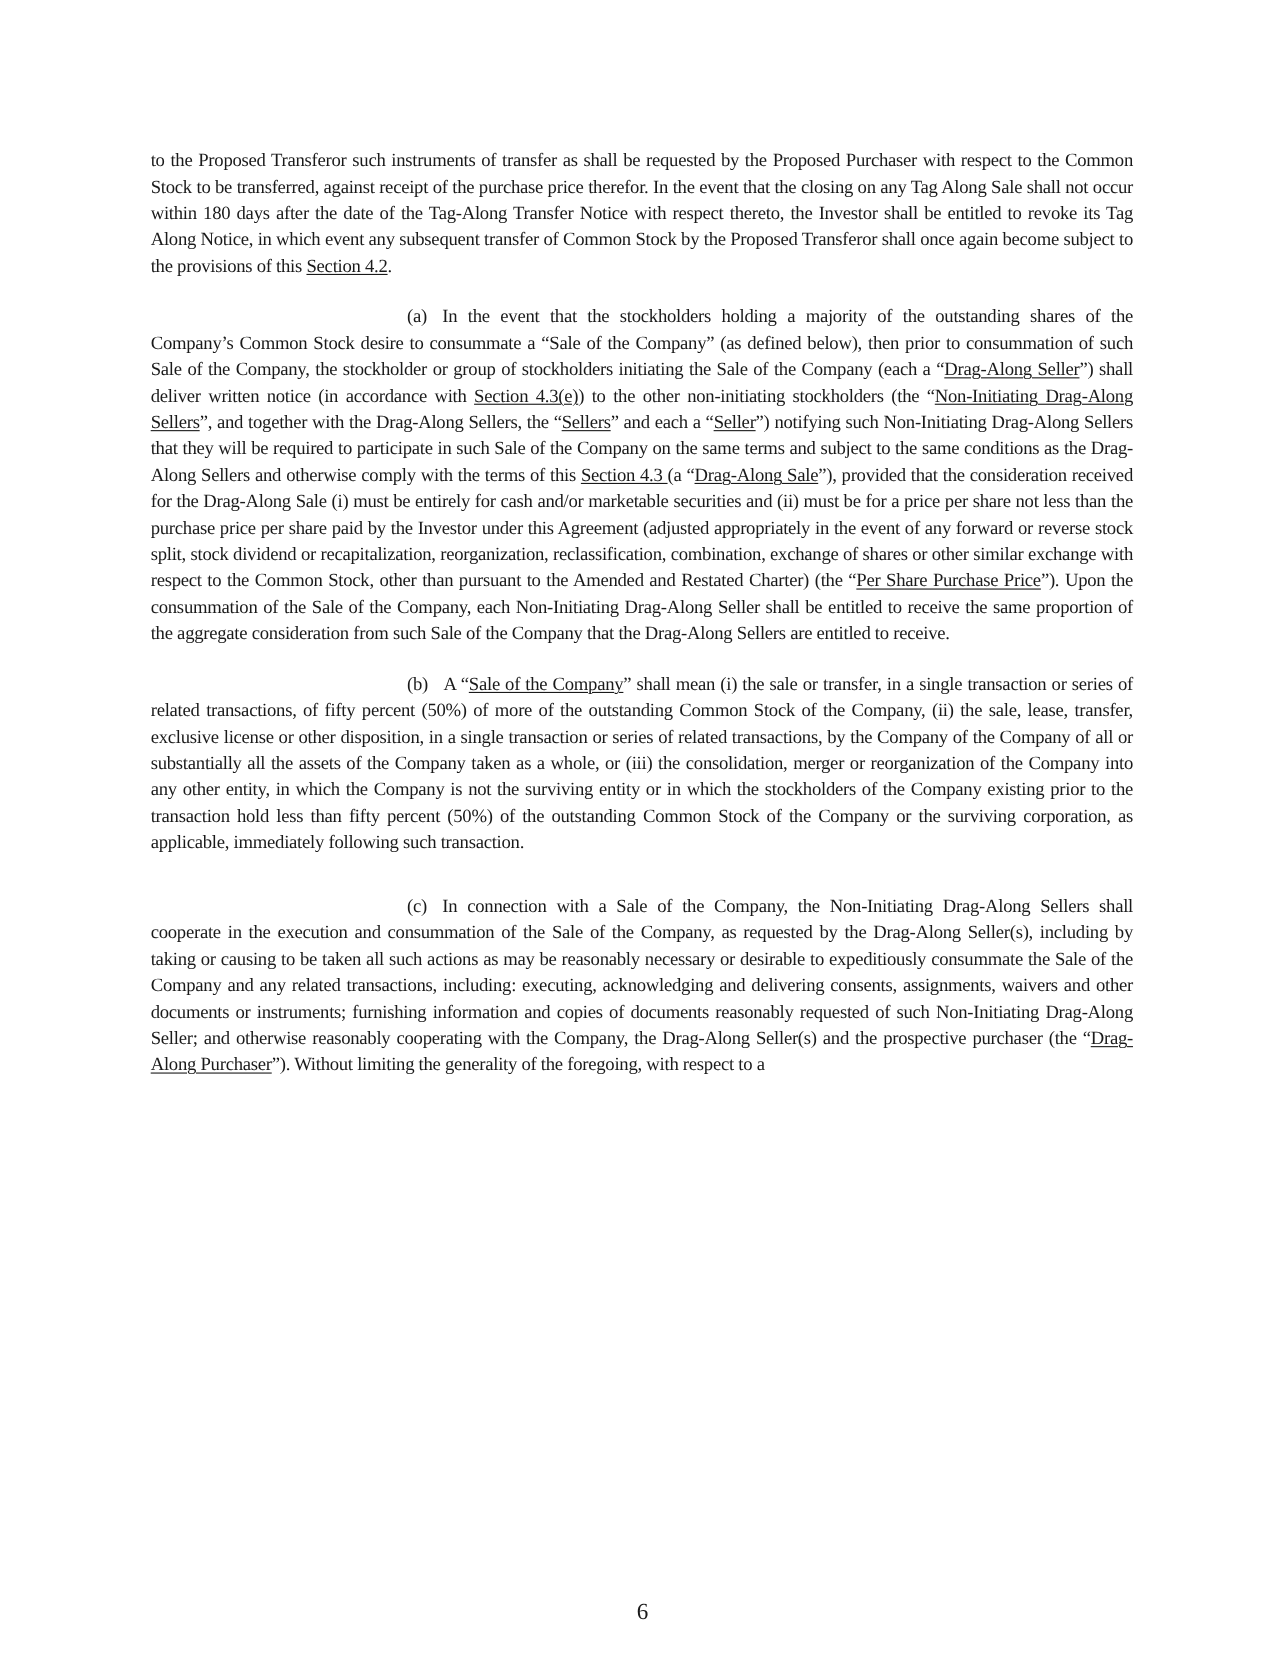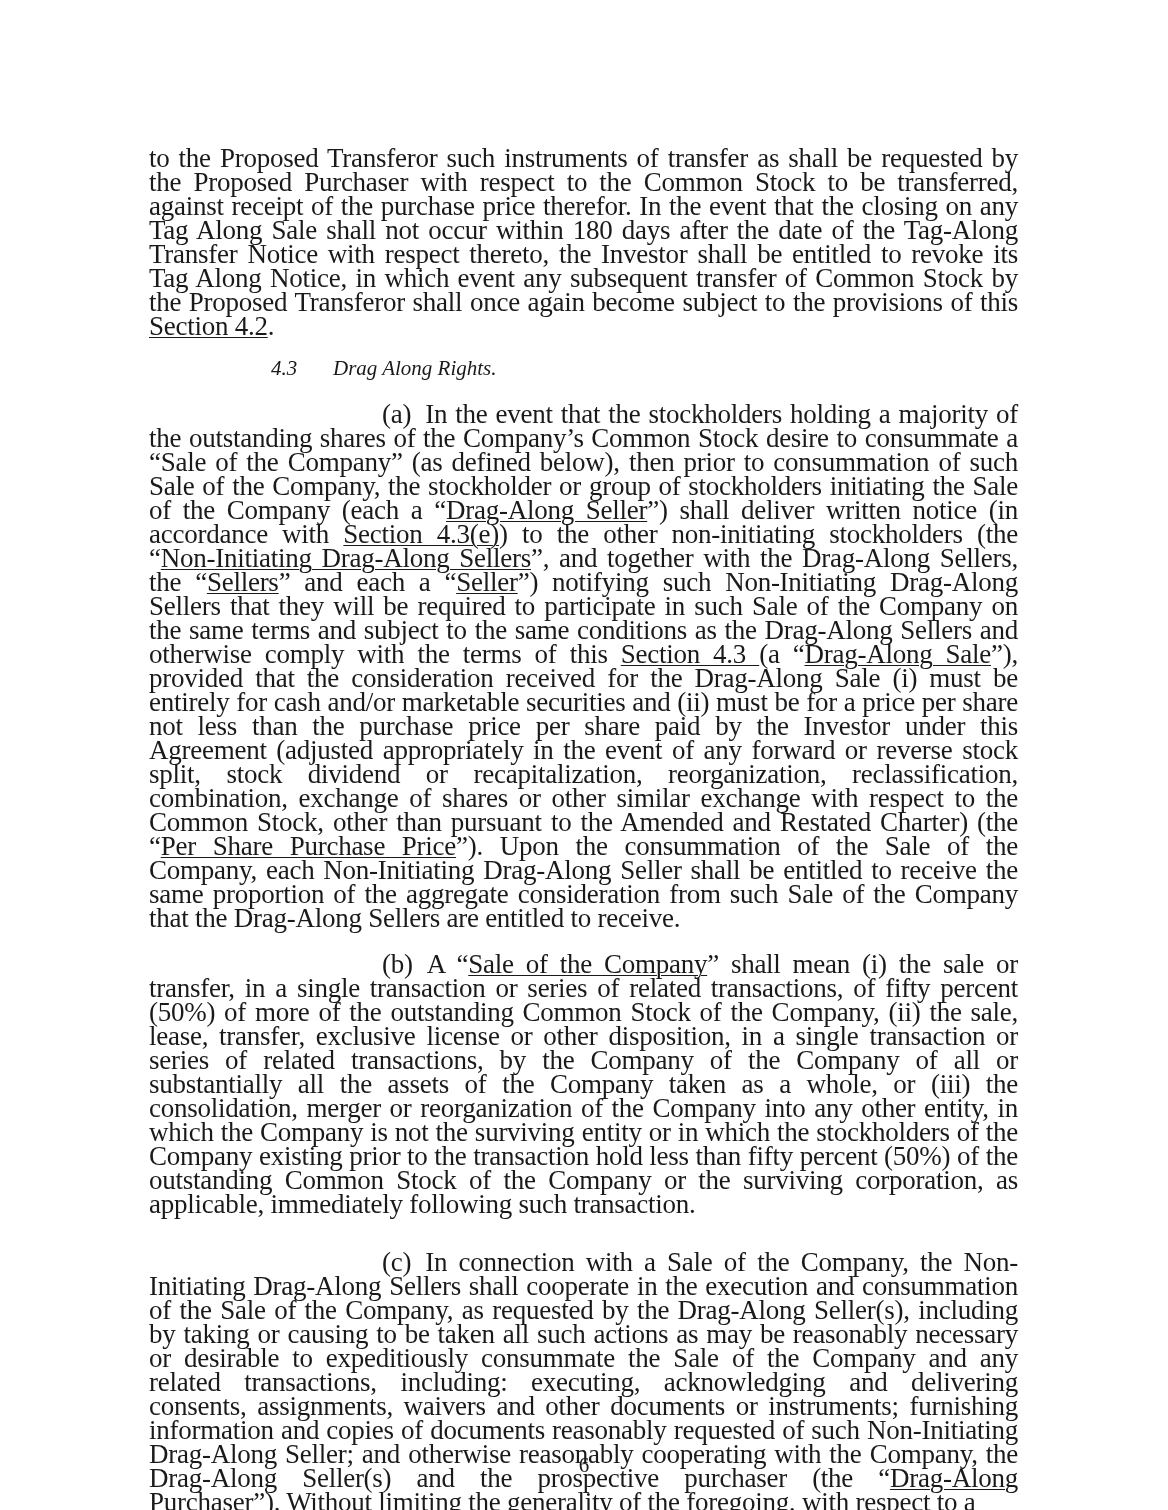--- a/index.html
+++ b/index.html
@@ -15,24 +15,24 @@
       font-family: "Liberation Serif", "DejaVu Serif", serif;
       color: #1a1a1a;
     }
     .page {
       position: absolute;
       left: 137px;
       top: 134px;
       width: 893px;
     }
     .para {
-      font-size: 27px;
+      font-size: 17px;
       line-height: 24px;
       text-align: justify;
-      margin: 12px;
+      margin: 0;
       letter-spacing: -0.25px;
       word-spacing: 0px;
     }
     .para-first {
       margin-bottom: 0;
     }
     .section-heading {
       font-style: italic;
       font-size: 21px;
       line-height: 24px;
@@ -69,23 +69,20 @@
       line-height: 24px;
     }
   </style>
 </head>
 <body>
 
 <div class="page">
 
   <p class="para para-first"><span>to the Proposed Transferor such instruments of transfer as shall be requested by the Proposed Purchaser with respect to the Common Stock to be transferred, against receipt of the purchase price therefor.  In the event that the closing on any Tag Along Sale shall not occur within 180 days after the date of the Tag-Along Transfer Notice with respect thereto, the Investor shall be entitled to revoke its Tag Along Notice, in which event any subsequent transfer of Common Stock by the Proposed Transferor shall once again become subject to the provisions of this </span><span class="u">Section 4.2</span><span>.</span></p>
 
-  <div class="section-heading">
-    <span class="num">4.3</span><span>Drag Along Rights.</span>
-  </div>
 
   <p class="para sub"><span class="marker">(a)</span><span>In the event that the stockholders holding a majority of the outstanding shares of the Company’s Common Stock desire to consummate a “Sale of the Company” (as defined below), then prior to consummation of such Sale of the Company, the stockholder or group of stockholders initiating the Sale of the Company (each a “</span><span class="u">Drag-Along Seller</span><span>”) shall deliver written notice (in accordance with </span><span class="u">Section 4.3(e)</span><span>) to the other non-initiating stockholders (the “</span><span class="u">Non-Initiating Drag-Along Sellers</span><span>”, and together with the Drag-Along Sellers, the “</span><span class="u">Sellers</span><span>” and each a “</span><span class="u">Seller</span><span>”) notifying such Non-Initiating Drag-Along Sellers that they will be required to participate in such Sale of the Company on the same terms and subject to the same conditions as the Drag-Along Sellers and otherwise comply with the terms of this </span><span class="u">Section 4.3 </span><span>(a “</span><span class="u">Drag-Along Sale</span><span>”), provided that the consideration received for the Drag-Along Sale (i) must be entirely for cash and/or marketable securities and (ii) must be for a price per share not less than the purchase price per share paid by the Investor under this Agreement (adjusted appropriately in the event of any forward or reverse stock split, stock dividend or recapitalization, reorganization, reclassification, combination, exchange of shares or other similar exchange with respect to the Common Stock, other than pursuant to the Amended and Restated Charter) (the “</span><span class="u">Per Share Purchase Price</span><span>”). Upon the consummation of the Sale of the Company, each Non-Initiating Drag-Along Seller shall be entitled to receive the same proportion of the aggregate consideration from such Sale of the Company that the Drag-Along Sellers are entitled to receive.</span></p>
 
   <p class="para sub"><span class="marker">(b)</span><span>A “</span><span class="u">Sale of the Company</span><span>” shall mean (i) the sale or transfer, in a single transaction or series of related transactions, of fifty percent (50%) of more of the outstanding Common Stock of the Company, (ii) the sale, lease, transfer, exclusive license or other disposition, in a single transaction or series of related transactions, by the Company of the Company of all or substantially all the assets of the Company taken as a whole, or (iii) the consolidation, merger or reorganization of the Company into any other entity, in which the Company is not the surviving entity or in which the stockholders of the Company existing prior to the transaction hold less than fifty percent (50%) of the outstanding Common Stock of the Company or the surviving corporation, as applicable, immediately following such transaction.</span></p>
 
   <p class="para sub" style="margin-top:34px"><span class="marker">(c)</span><span>In connection with a Sale of the Company, the Non-Initiating Drag-Along Sellers shall cooperate in the execution and consummation of the Sale of the Company, as requested by the Drag-Along Seller(s), including by taking or causing to be taken all such actions as may be reasonably necessary or desirable to expeditiously consummate the Sale of the Company and any related transactions, including: executing, acknowledging and delivering consents, assignments, waivers and other documents or instruments; furnishing information and copies of documents reasonably requested of such Non-Initiating Drag-Along Seller; and otherwise reasonably cooperating with the Company, the Drag-Along Seller(s) and the prospective purchaser (the “</span><span class="u">Drag-Along Purchaser</span><span>”). Without limiting the generality of the foregoing, with respect to a</span></p>
 
 </div>
 
 <div class="page-number">6</div>

